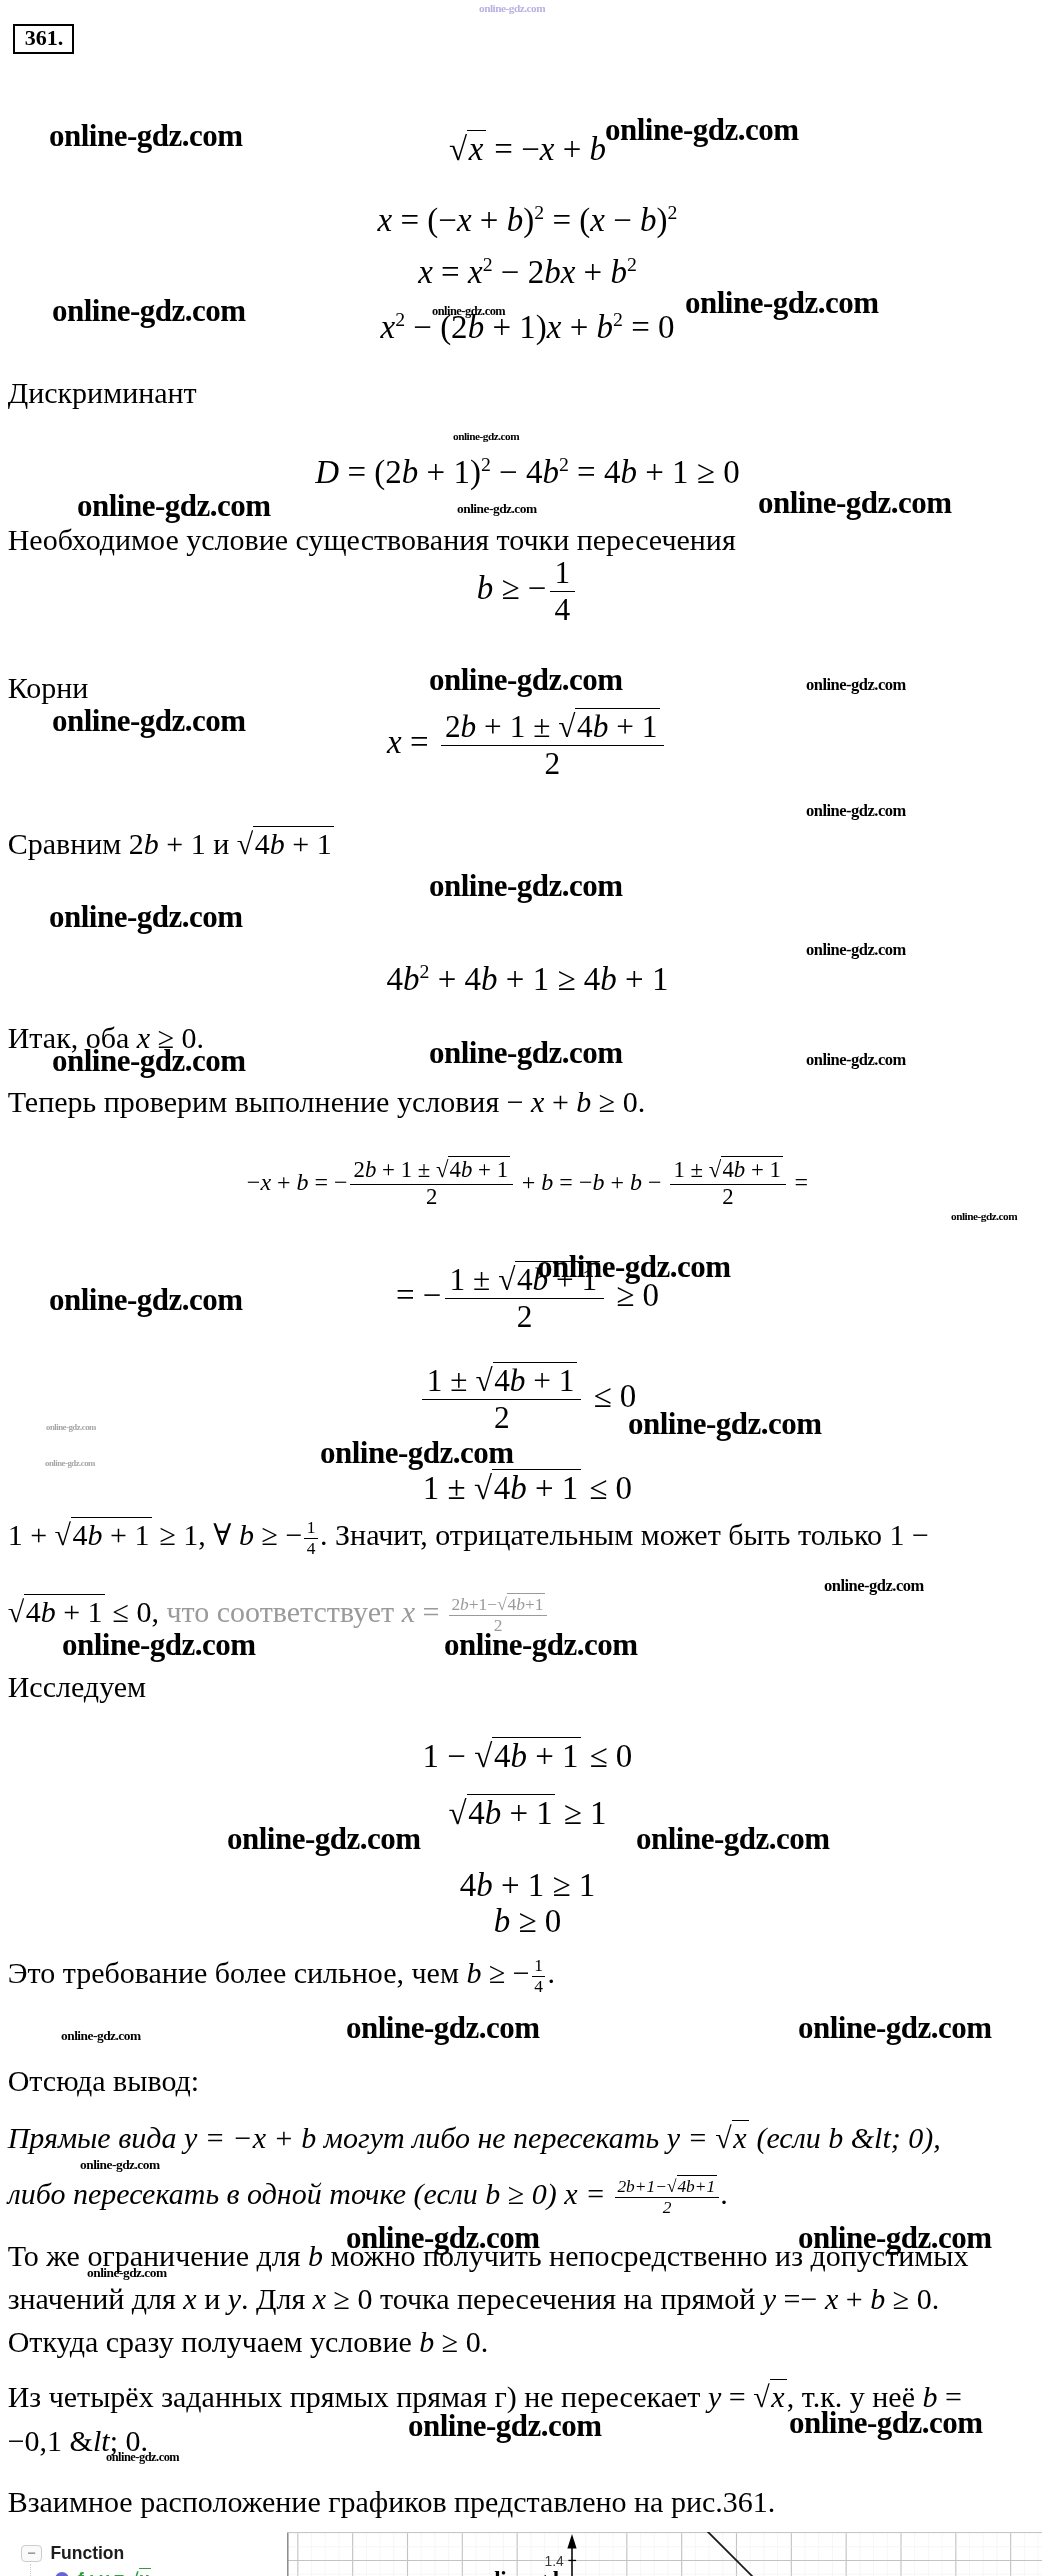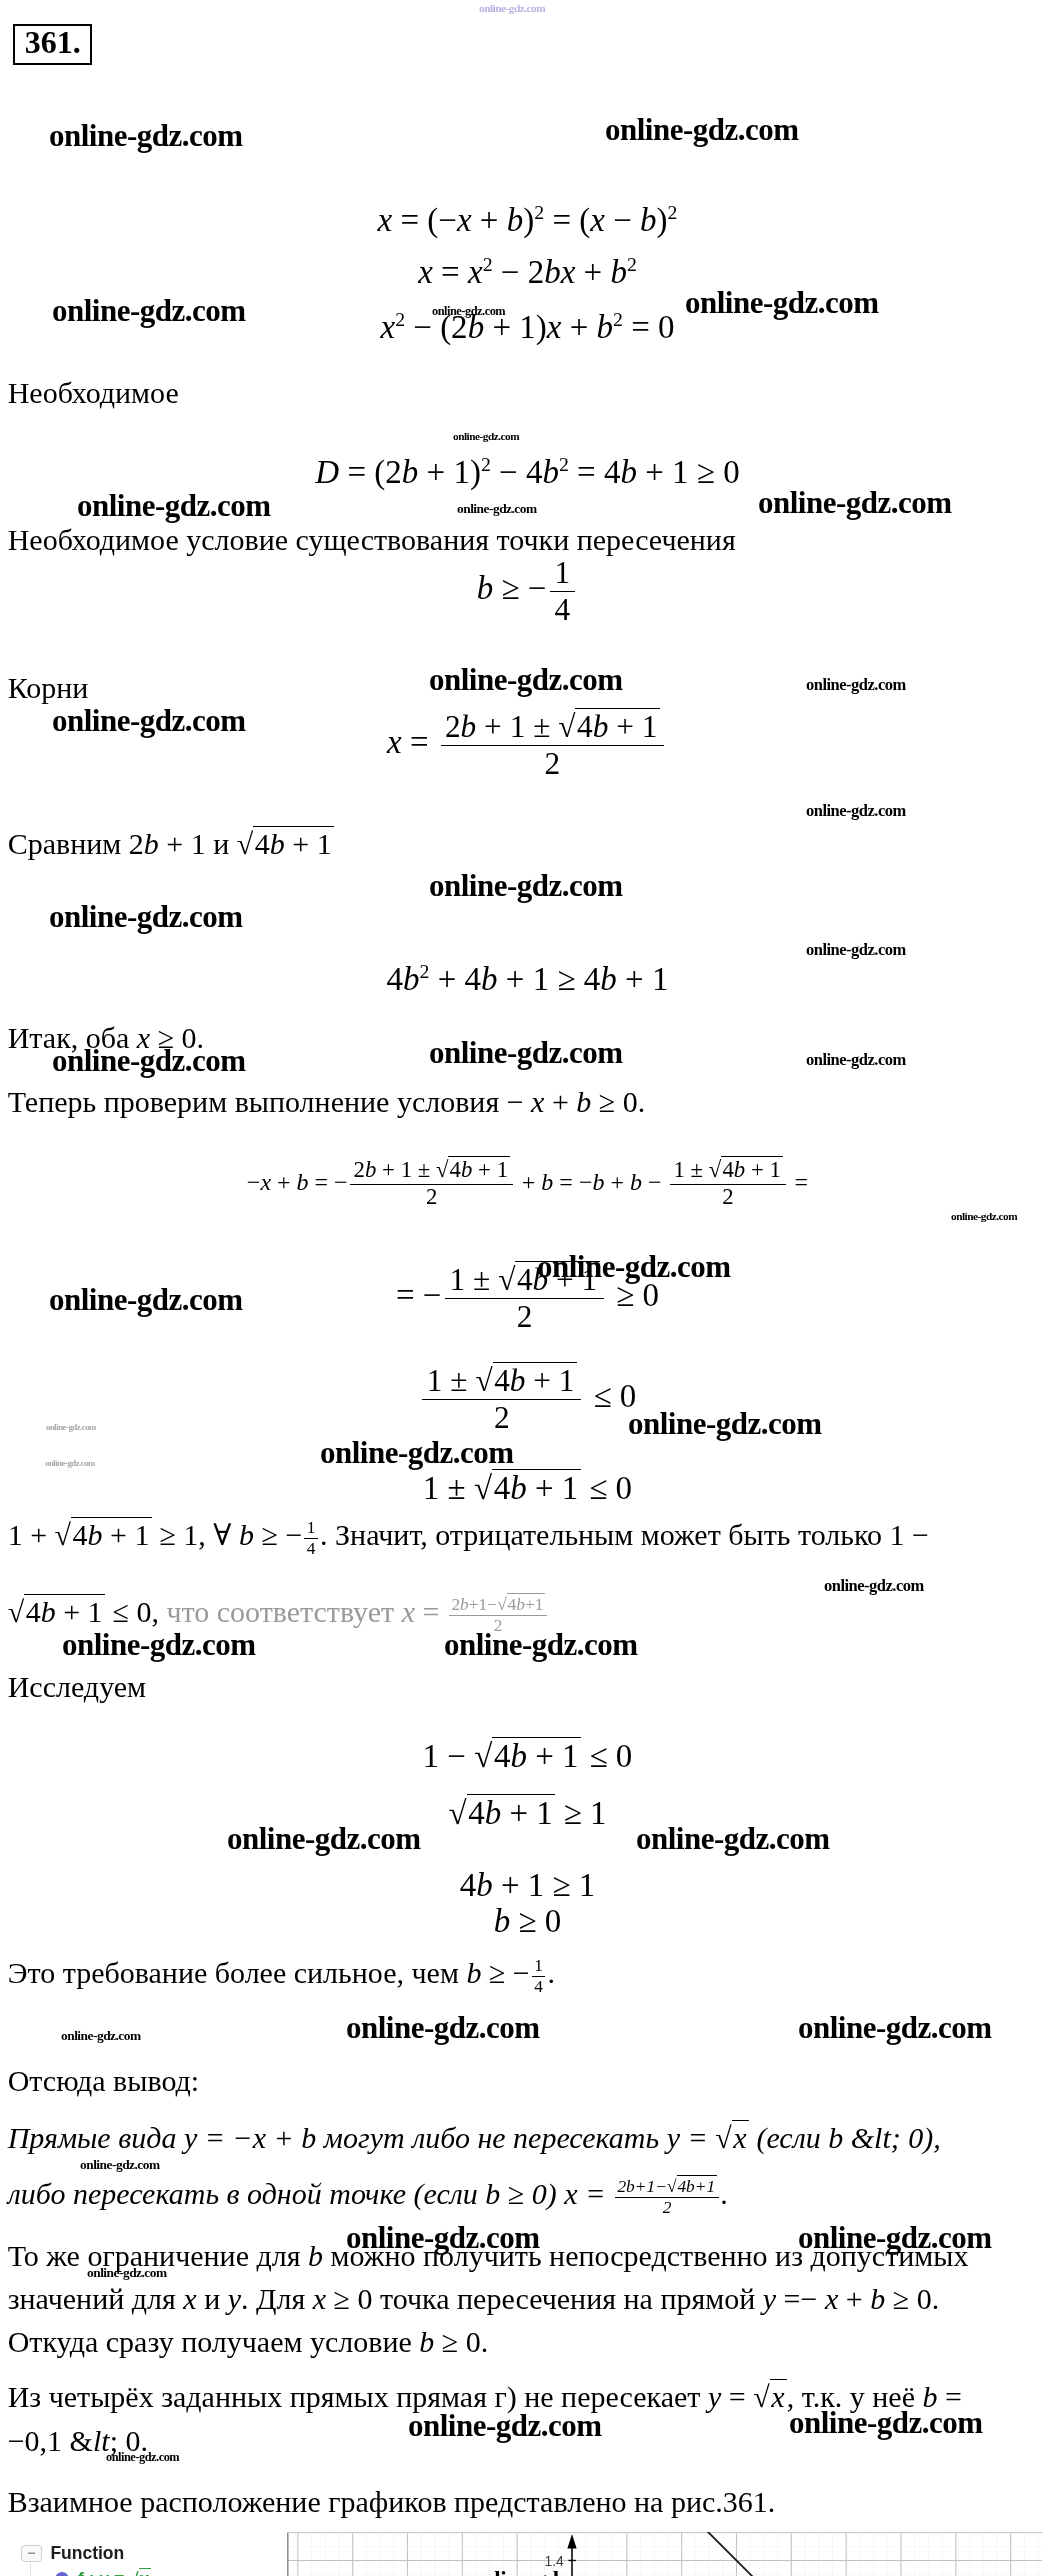--- a/index.html
+++ b/index.html
@@ -9,21 +9,21 @@
   .tx{position:absolute;left:7.7px;white-space:nowrap;font-size:30px;line-height:1.25;}
   .tx i{font-style:italic;}
   .it{font-style:italic;}
   .gray{color:#9a9a9a;}
   
   .fx{position:absolute;left:0;width:100%;text-align:center;font-size:33px;line-height:1.2;white-space:nowrap;}
   .fx i{font-style:italic;}
   .fx-sm{font-size:24px;}
   
   .box361{position:absolute;left:13.4px;top:24px;border:2.6px solid #000;padding:0px 9.3px 3.1px 9.3px;
-          font-weight:700;font-size:32px;line-height:1.05;}
+          font-weight:700;font-size:22px;line-height:1.05;}
   
   .wm{position:absolute;font-family:Liberation Serif, serif;font-weight:700;
       color:#000;white-space:nowrap;letter-spacing:-0.5px;line-height:1;}
   .wm.light{color:#b9b1e4;}
   .wm.faint{color:#a6a6a6;font-weight:600;}
   
   .frac{display:inline-flex;flex-direction:column;align-items:center;vertical-align:middle;
         line-height:1.08;margin:0 0.12em;font-size:0.95em;text-align:center;}
   .frac>.num{border-bottom:0.055em solid currentColor;padding:0 0.14em 0.04em 0.14em;}
   .frac>.den{padding-top:0.04em;}
@@ -55,24 +55,25 @@
 </style>
 </head>
 <body>
 
 <div class="page">
 
   <div class="box361">
     <span>361.</span>
   </div>
 
+  <div class="fx" style="top:130px"><span class="sqrt">√<span class="rad"><i>x</i></span></span> = −<i>x</i> + <i>b</i></div>
   <div class="fx" style="top:201px"><i>x</i> = (−<i>x</i> + <i>b</i>)<sup>2</sup> = (<i>x</i> − <i>b</i>)<sup>2</sup></div>
   <div class="fx" style="top:253px"><i>x</i> = <i>x</i><sup>2</sup> − 2<i>bx</i> + <i>b</i><sup>2</sup></div>
   <div class="fx" style="top:308px"><i>x</i><sup>2</sup> − (2<i>b</i> + 1)<i>x</i> + <i>b</i><sup>2</sup> = 0</div>
-  <div class="tx" style="top:374px">Необходимое</div>
+  <div class="tx" style="top:374px">Дискриминант</div>
   <div class="fx" style="top:453px"><i>D</i> = (2<i>b</i> + 1)<sup>2</sup> − 4<i>b</i><sup>2</sup> = 4<i>b</i> + 1 ≥ 0</div>
   <div class="tx" style="top:521px">Необходимое условие существования точки пересечения</div>
   <div class="fx" style="top:556px"><i>b</i> ≥ −<span class="frac">
         <span class="num">1</span>
         <span class="den">4</span>
       </span></div>
   <div class="tx" style="top:669px">Корни</div>
   <div class="fx" style="top:710px"><i>x</i> = <span class="frac">
         <span class="num">2<i>b</i> + 1 ± <span class="sqrt">√<span class="rad">4<i>b</i> + 1</span></span></span>
         <span class="den">2</span>

